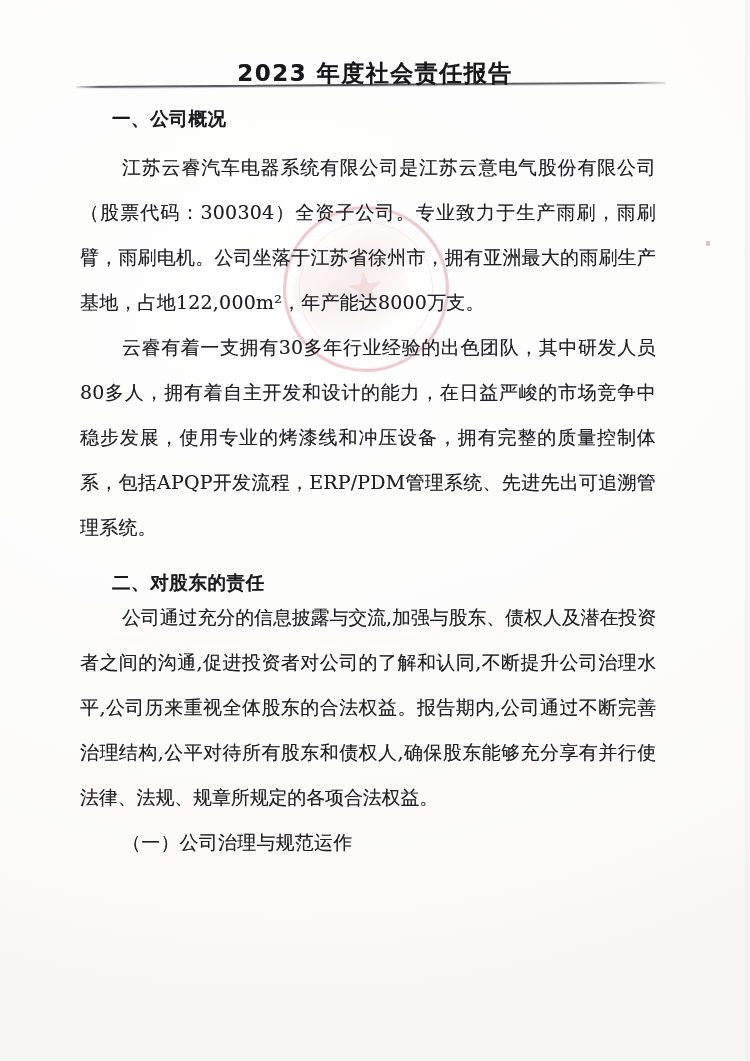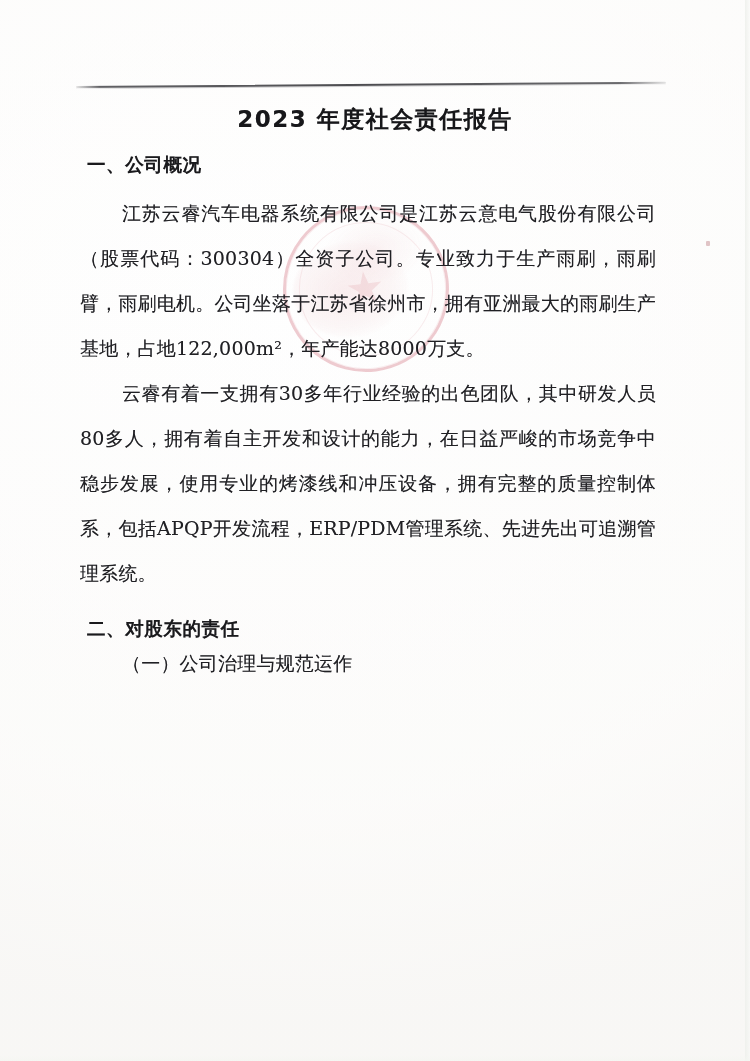--- a/index.html
+++ b/index.html
@@ -139,33 +139,33 @@
   #content {
     position: absolute;
     left: 0;
     top: 0;
     width: 750px;
   }
 
   .doc-title {
     position: relative;
     margin: 0;
-    padding-top: 104px;
+    padding-top: 58px;
     text-align: center;
     font-family: "DejaVu Sans", "Liberation Sans", sans-serif;
     font-weight: bold;
     font-size: 23px;
     letter-spacing: 1.5px;
     color: #17171a;
     text-shadow: 0 0 0.6px rgba(30,30,34,0.45);
   }
 
   .heading {
     margin: 0;
-    padding-left: 87px;
+    padding-left: 112px;
     padding-top: 17px;
     font-family: "DejaVu Sans", "Liberation Sans", sans-serif;
     font-weight: bold;
     font-size: 18.5px;
     letter-spacing: 0.6px;
     color: #1a1a1d;
     text-shadow: 0 0 0.5px rgba(30,30,34,0.4);
   }
   .heading.second {
     padding-top: 20px;
@@ -222,20 +222,21 @@
 
     <h2 class="heading">一、公司概况</h2>
 
     <p class="para first-para">江苏云睿汽车电器系统有限公司是江苏云意电气股份有限公司（股票代码：300304）全资子公司。专业致力于生产雨刷，雨刷臂，雨刷电机。公司坐落于江苏省徐州市，拥有亚洲最大的雨刷生产基地，占地122,000m²，年产能达8000万支。</p>
 
     <p class="para">云睿有着一支拥有30多年行业经验的出色团队，其中研发人员80多人，拥有着自主开发和设计的能力，在日益严峻的市场竞争中稳步发展，使用专业的烤漆线和冲压设备，拥有完整的质量控制体系，包括APQP开发流程，ERP/PDM管理系统、先进先出可追溯管理系统。</p>
 
 
     <h2 class="heading second">二、对股东的责任</h2>
 
+    <p class="para tight">公司通过充分的信息披露与交流,加强与股东、债权人及潜在投资者之间的沟通,促进投资者对公司的了解和认同,不断提升公司治理水平,公司历来重视全体股东的合法权益。报告期内,公司通过不断完善治理结构,公平对待所有股东和债权人,确保股东能够充分享有并行使法律、法规、规章所规定的各项合法权益。</p>
 
     <p class="para sub-head">（一）公司治理与规范运作</p>
 
   </div>
 
   <div id="right-edge"></div>
   <div id="bottom-edge"></div>
 </div>
 
 </body></html>

